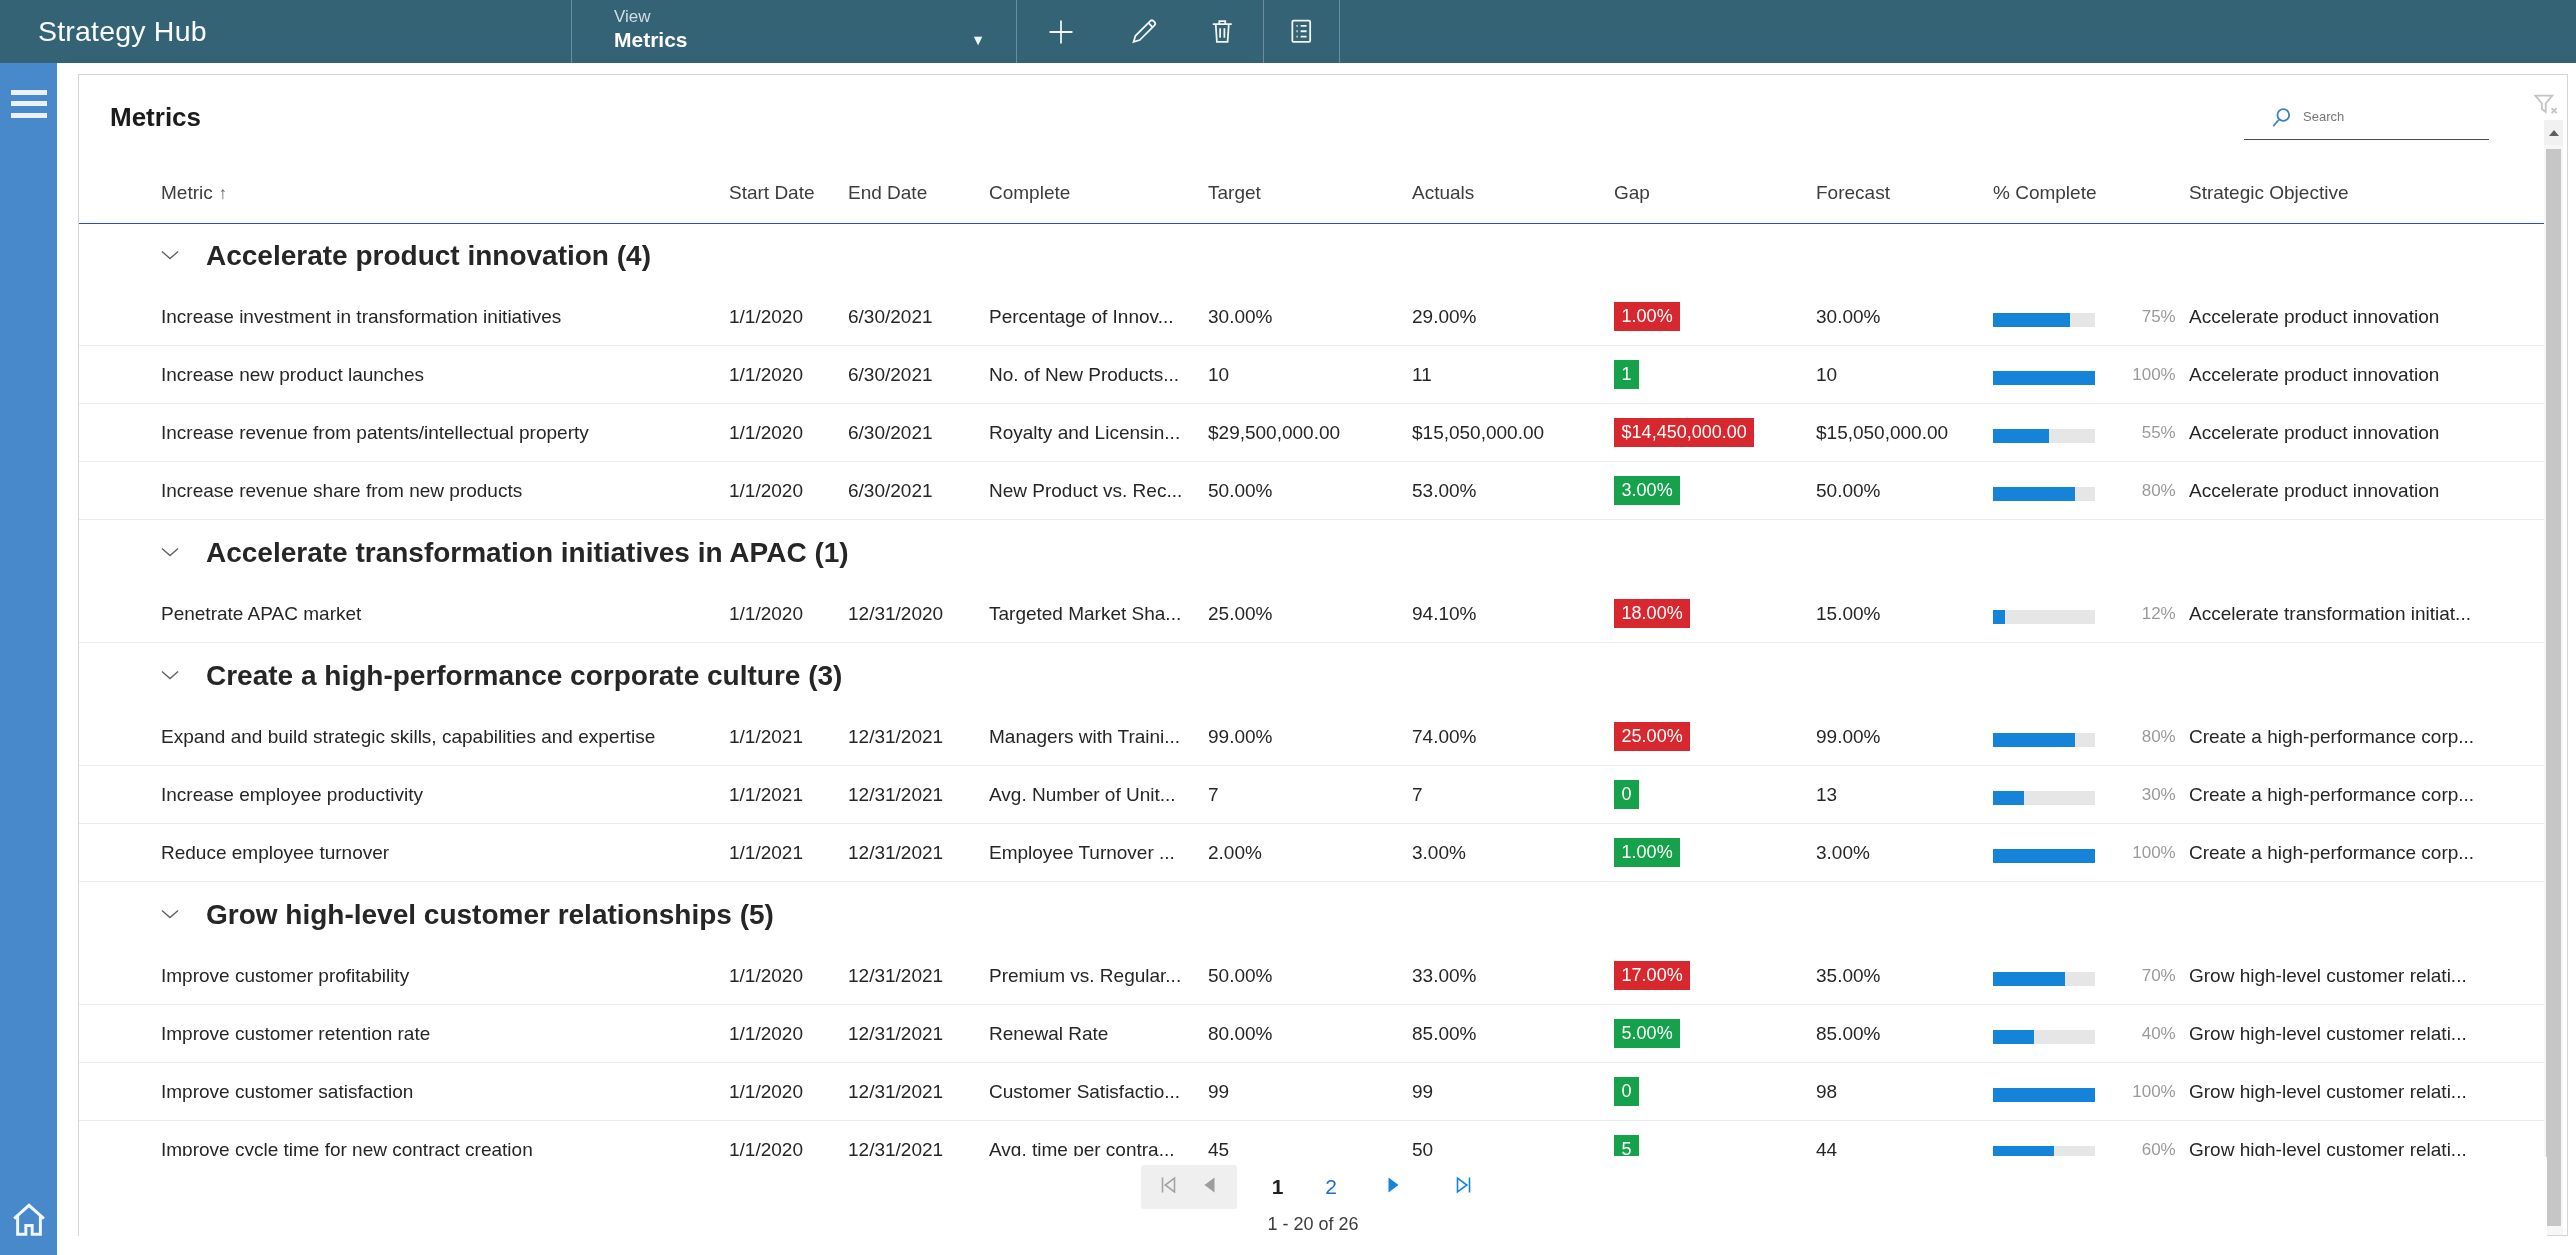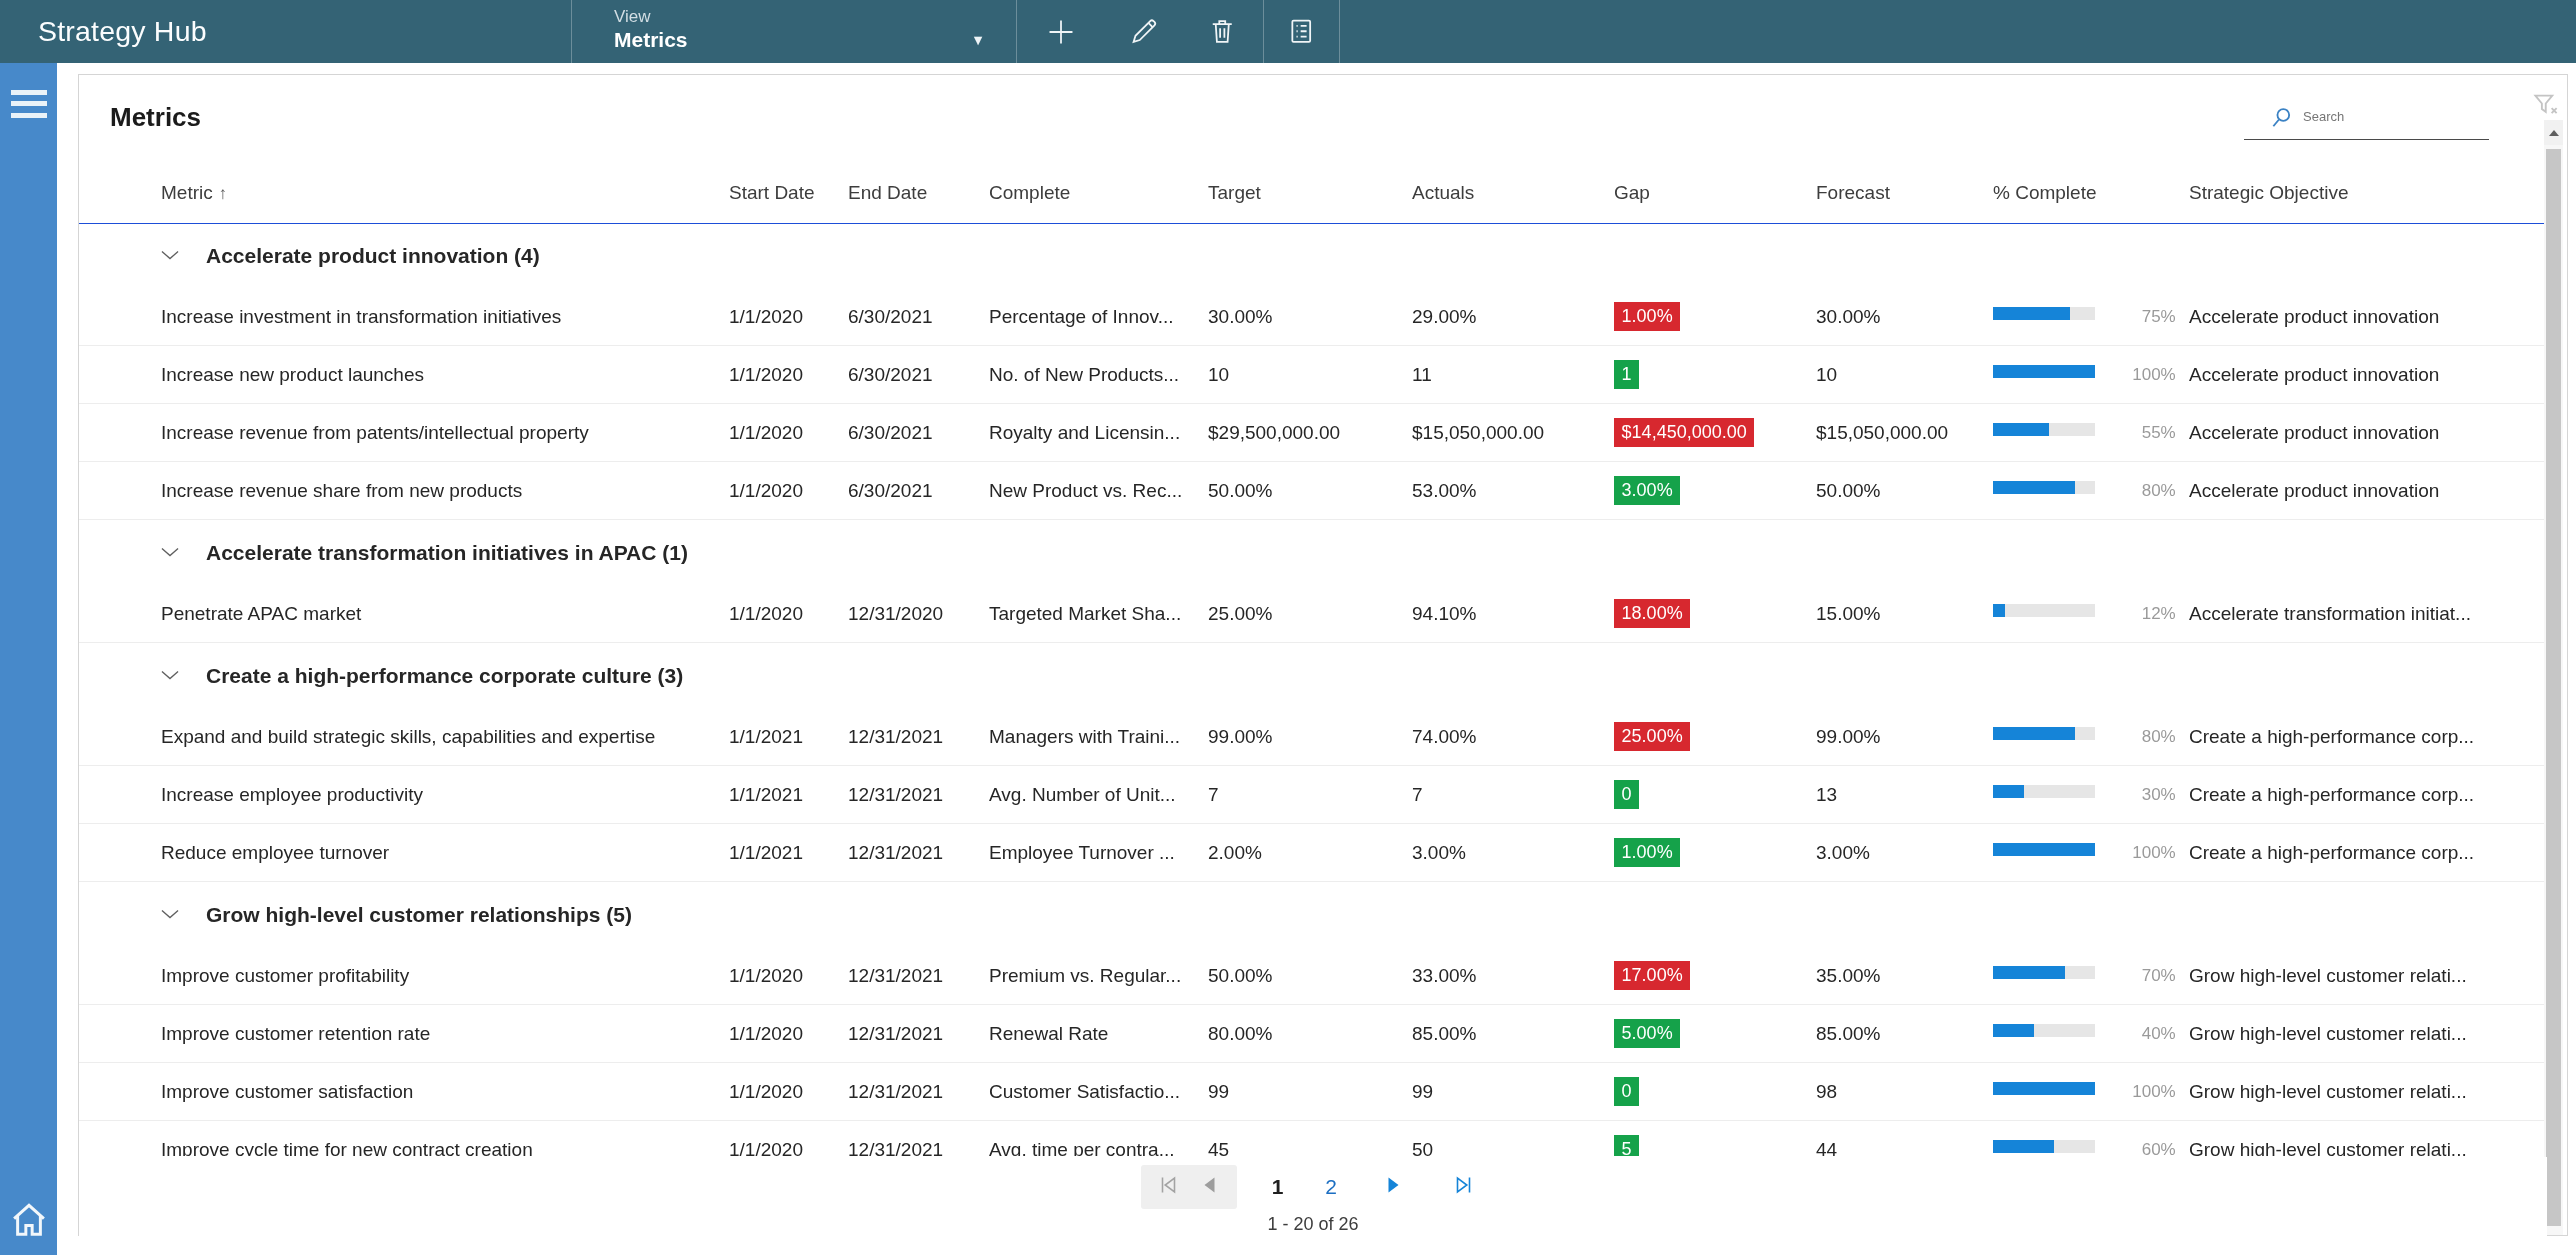--- a/index.html
+++ b/index.html
@@ -56,26 +56,26 @@
   .thead .hcell{white-space:nowrap;overflow:hidden;cursor:pointer;}
   .sort-arrow{font-size:17px;color:#5a5a5a;margin-left:5.7px;}
   .tviewport{position:absolute;left:0;top:148px;width:2468px;height:933px;overflow:hidden;}
   .trow{width:100%;}
   .drow{height:58px;display:grid;
     grid-template-columns:568px 119px 141px 219px 204px 202px 202px 177px 196px 1fr;
     padding-left:82px;align-items:center;border-bottom:1px solid #ededed;
     font-size:19px;color:#262626;cursor:default;}
   .drow .cell{white-space:nowrap;overflow:hidden;padding-right:13.3px;}
   .grow{height:65px;display:flex;align-items:center;padding-left:82px;
-    font-size:21px;font-weight:600;color:#262626;cursor:pointer;}
+    font-size:28px;font-weight:600;color:#262626;cursor:pointer;}
   .grow .gchev{margin-right:27px;display:flex;align-items:center;}
   .badge{display:inline-block;padding:3.8px 7.6px;color:#fff;font-size:18px;line-height:21px;}
   .badge.bad{background:var(--gap-bad);}
   .badge.good{background:var(--gap-good);}
-  .pcell{display:flex;align-items:flex-start;gap:35px;}
+  .pcell{display:flex;align-items:flex-end;gap:35px;}
   .pbar{width:124px;height:13.3px;background:var(--progress-track);}
   .pfill{height:100%;background:var(--accent-blue);}
   .plabel{width:55px;text-align:right;font-size:17px;color:#9a9a9a;}
   
   .pagebar{position:absolute;left:0;top:1082px;width:2468px;height:80px;background:#fff;z-index:5;
     display:flex;flex-direction:column;align-items:center;justify-content:flex-start;padding-top:7.6px;}
   .pg-controls{display:flex;align-items:center;gap:28.5px;}
   .pg-rect{display:flex;align-items:center;background:#efefef;border-radius:2.9px;height:44px;padding:0 5.7px;}
   .pg-btn{width:42px;height:44px;display:flex;align-items:center;justify-content:center;cursor:pointer;}
   .pg-num{font-size:21px;cursor:pointer;min-width:25px;text-align:center;}

